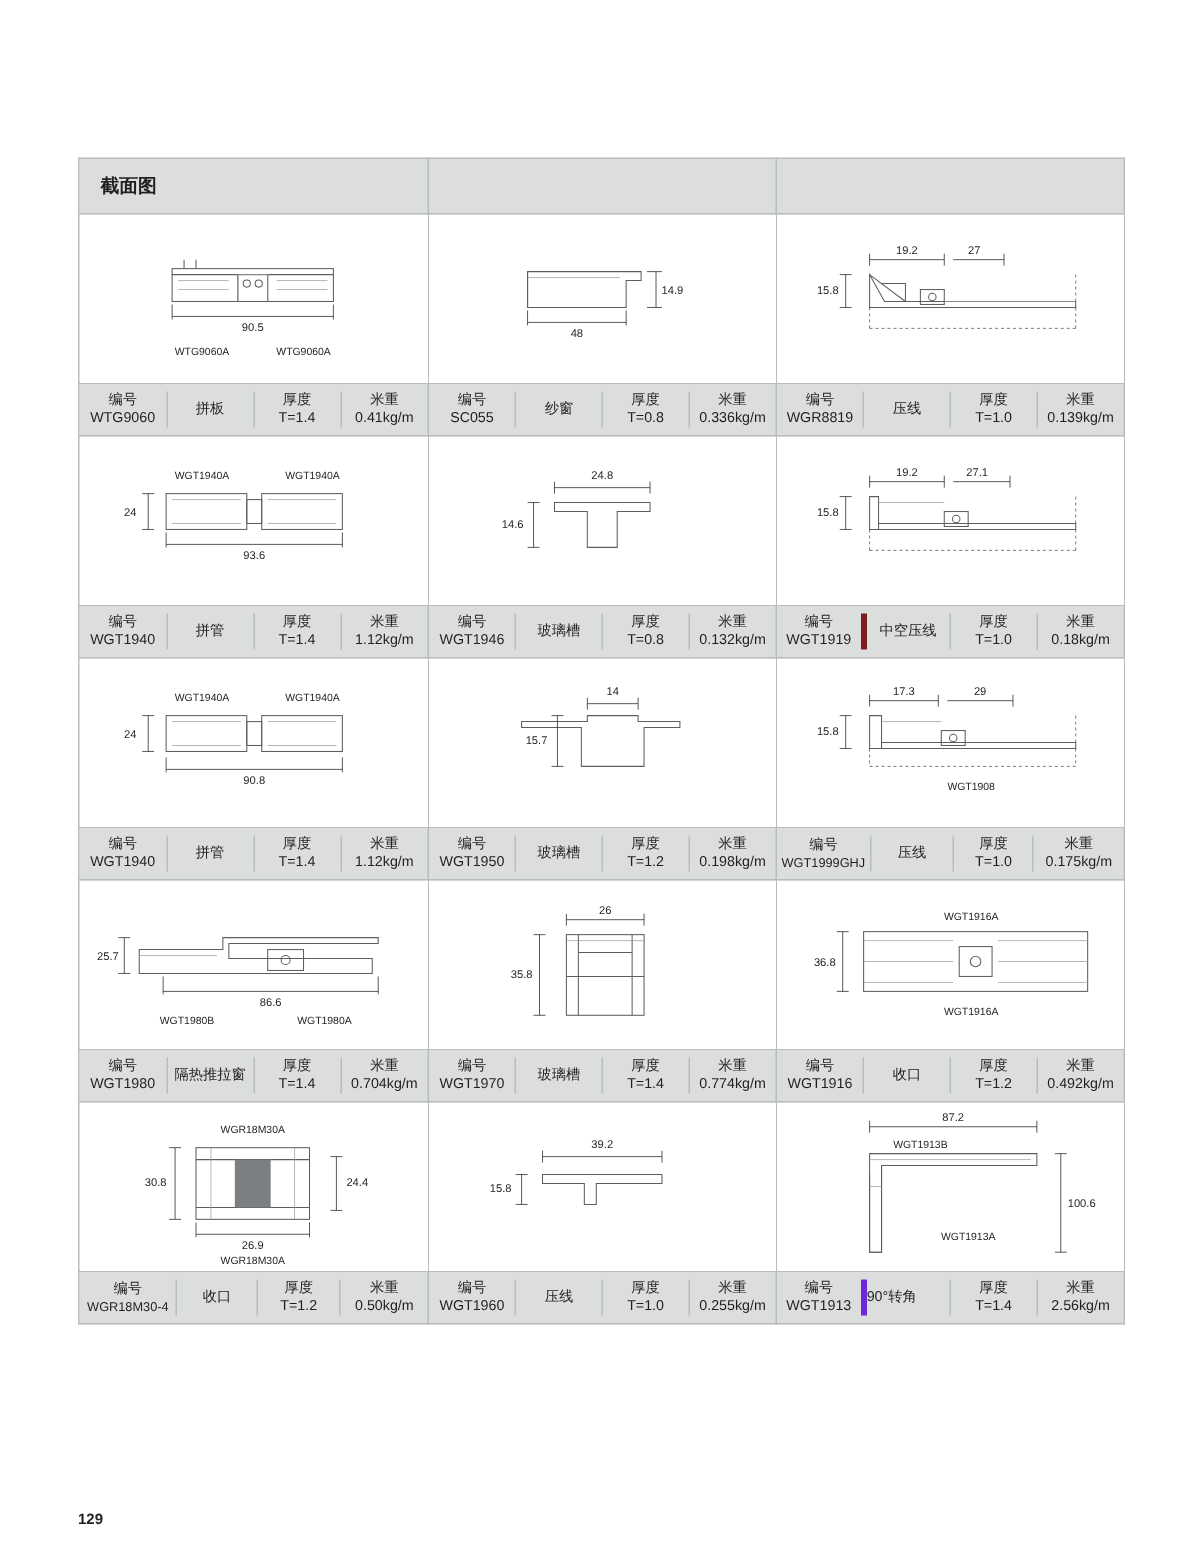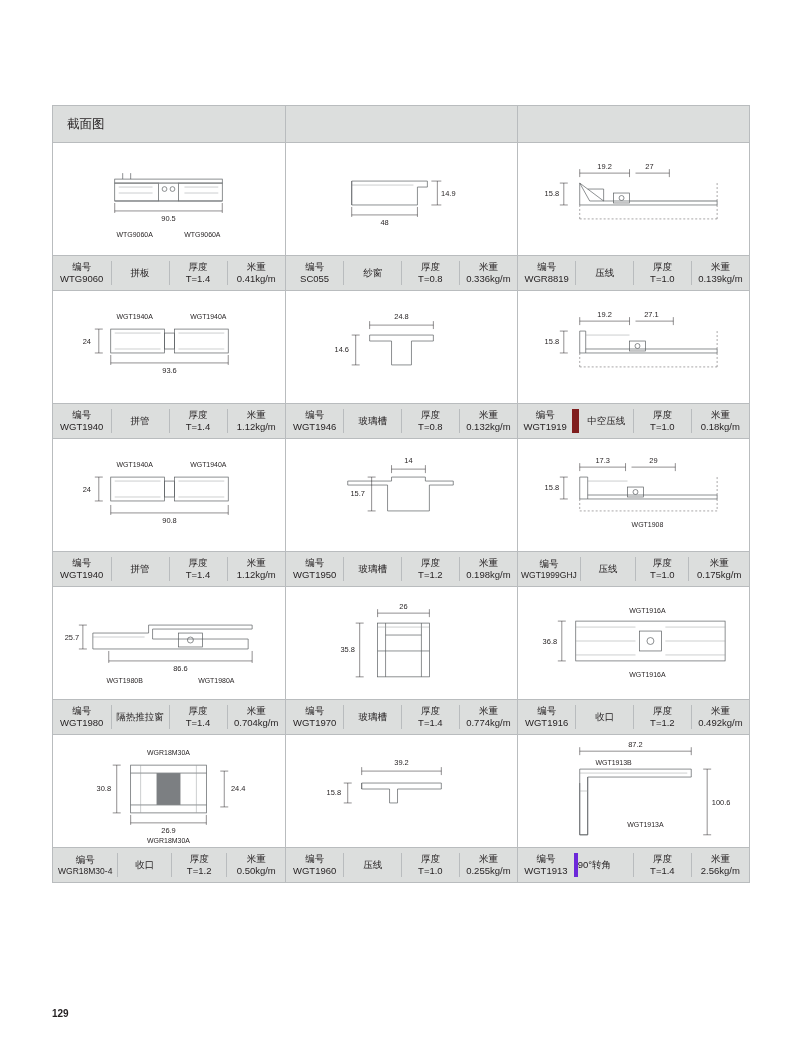--- a/index.html
+++ b/index.html
@@ -62,21 +62,21 @@
     border: 1px solid #b9bcbe;
     padding: 0;
     vertical-align: middle;
   }
   .band-row td {
     background: #dcdedd;
     height: 36px;
   }
   .band-label {
     font-size: 12.5px;
-    font-weight: normal;
+    font-weight: bold;
     padding-left: 14px;
     color: #231f20;
   }
   .fig-cell {
     height: 112px;
     position: relative;
     background: #ffffff;
     text-decoration: underline;
   }
   .spec-cell {
@@ -391,21 +391,21 @@
               </table>
         </td>
         <td class="spec-cell">
           <table style="width:100%;border-collapse:collapse">
             <tbody>
                   <tr>
               <td style="width:25%;border:none;text-align:center">
                       <span class="l1">编号</span>
                       <span class="l2">WGT1919</span>
                     </td>
-              <td style="width:25%;border:none;border-left:7px solid #7f1d1d;text-align:center">中空压线</td>
+              <td style="width:25%;border:none;border-left:4px solid #7f1d1d;text-align:center">中空压线</td>
               <td style="width:25%;border:none;border-left:1px solid #b9bcbe;text-align:center">
                       <span class="l1">厚度</span>
                       <span class="l2">T=1.0</span>
                     </td>
               <td style="width:25%;border:none;border-left:1px solid #b9bcbe;text-align:center">
                       <span class="l1">米重</span>
                       <span class="l2">0.18kg/m</span>
                     </td>
             </tr>
           </tbody>

